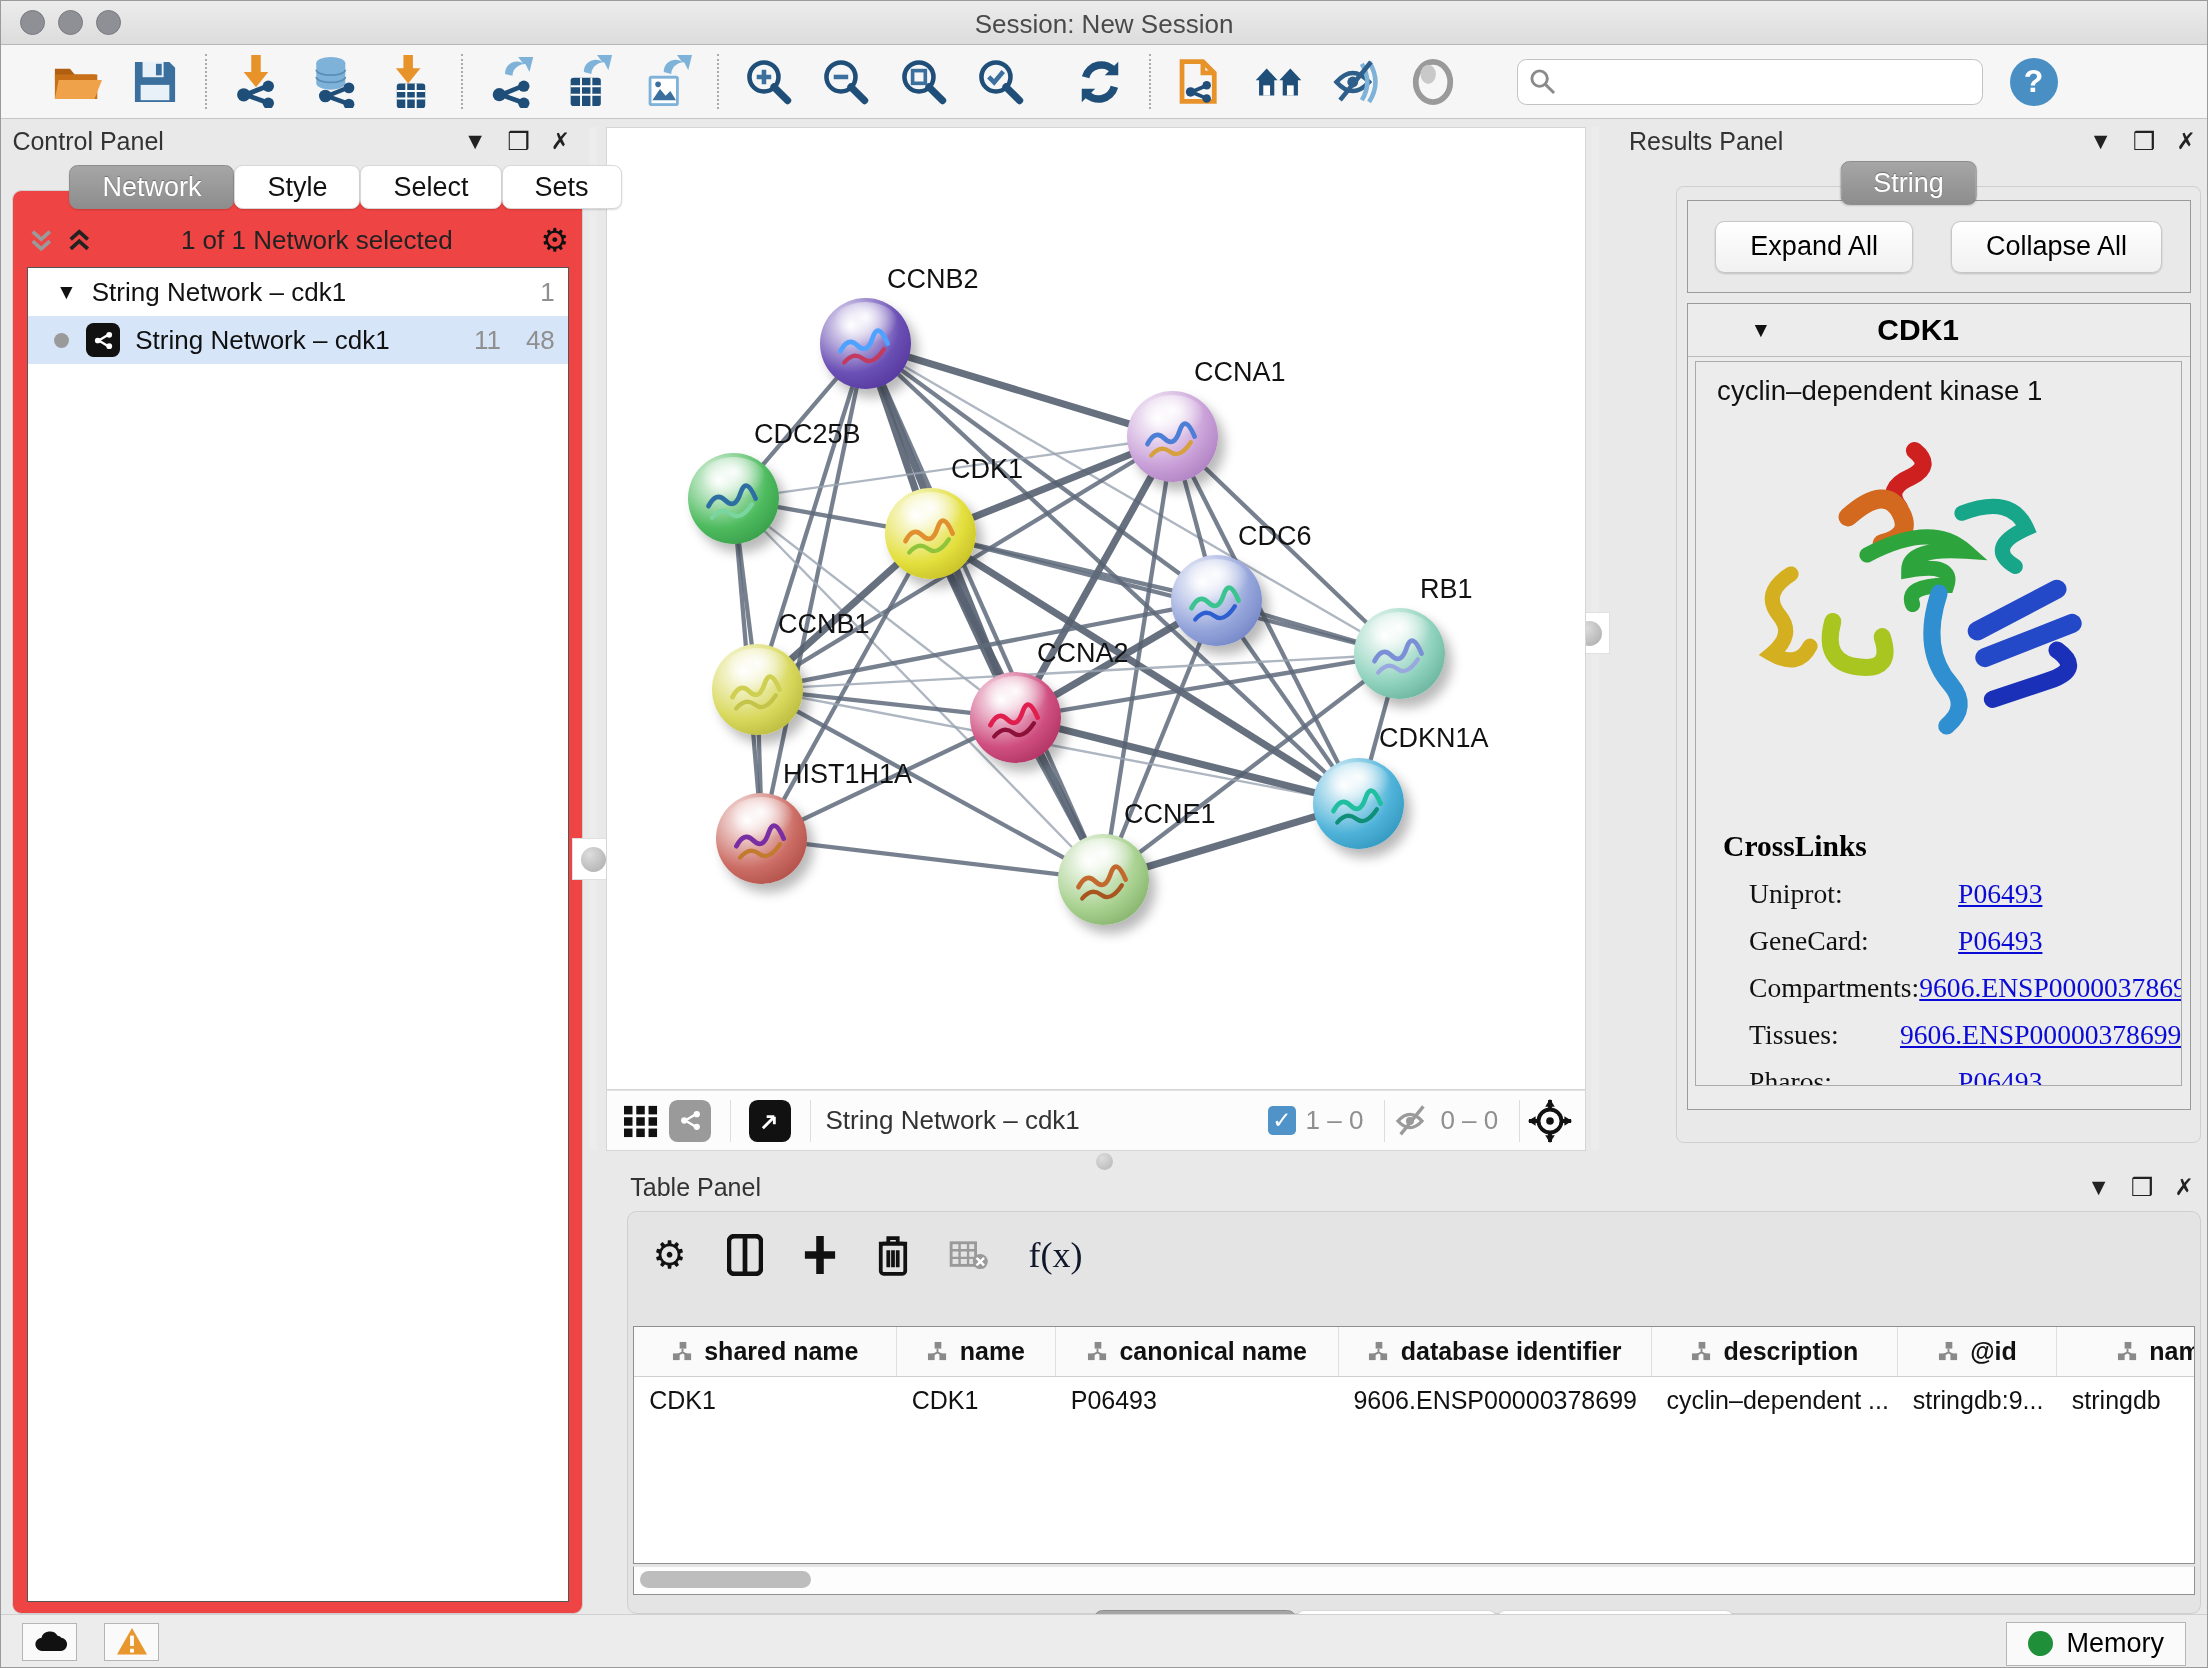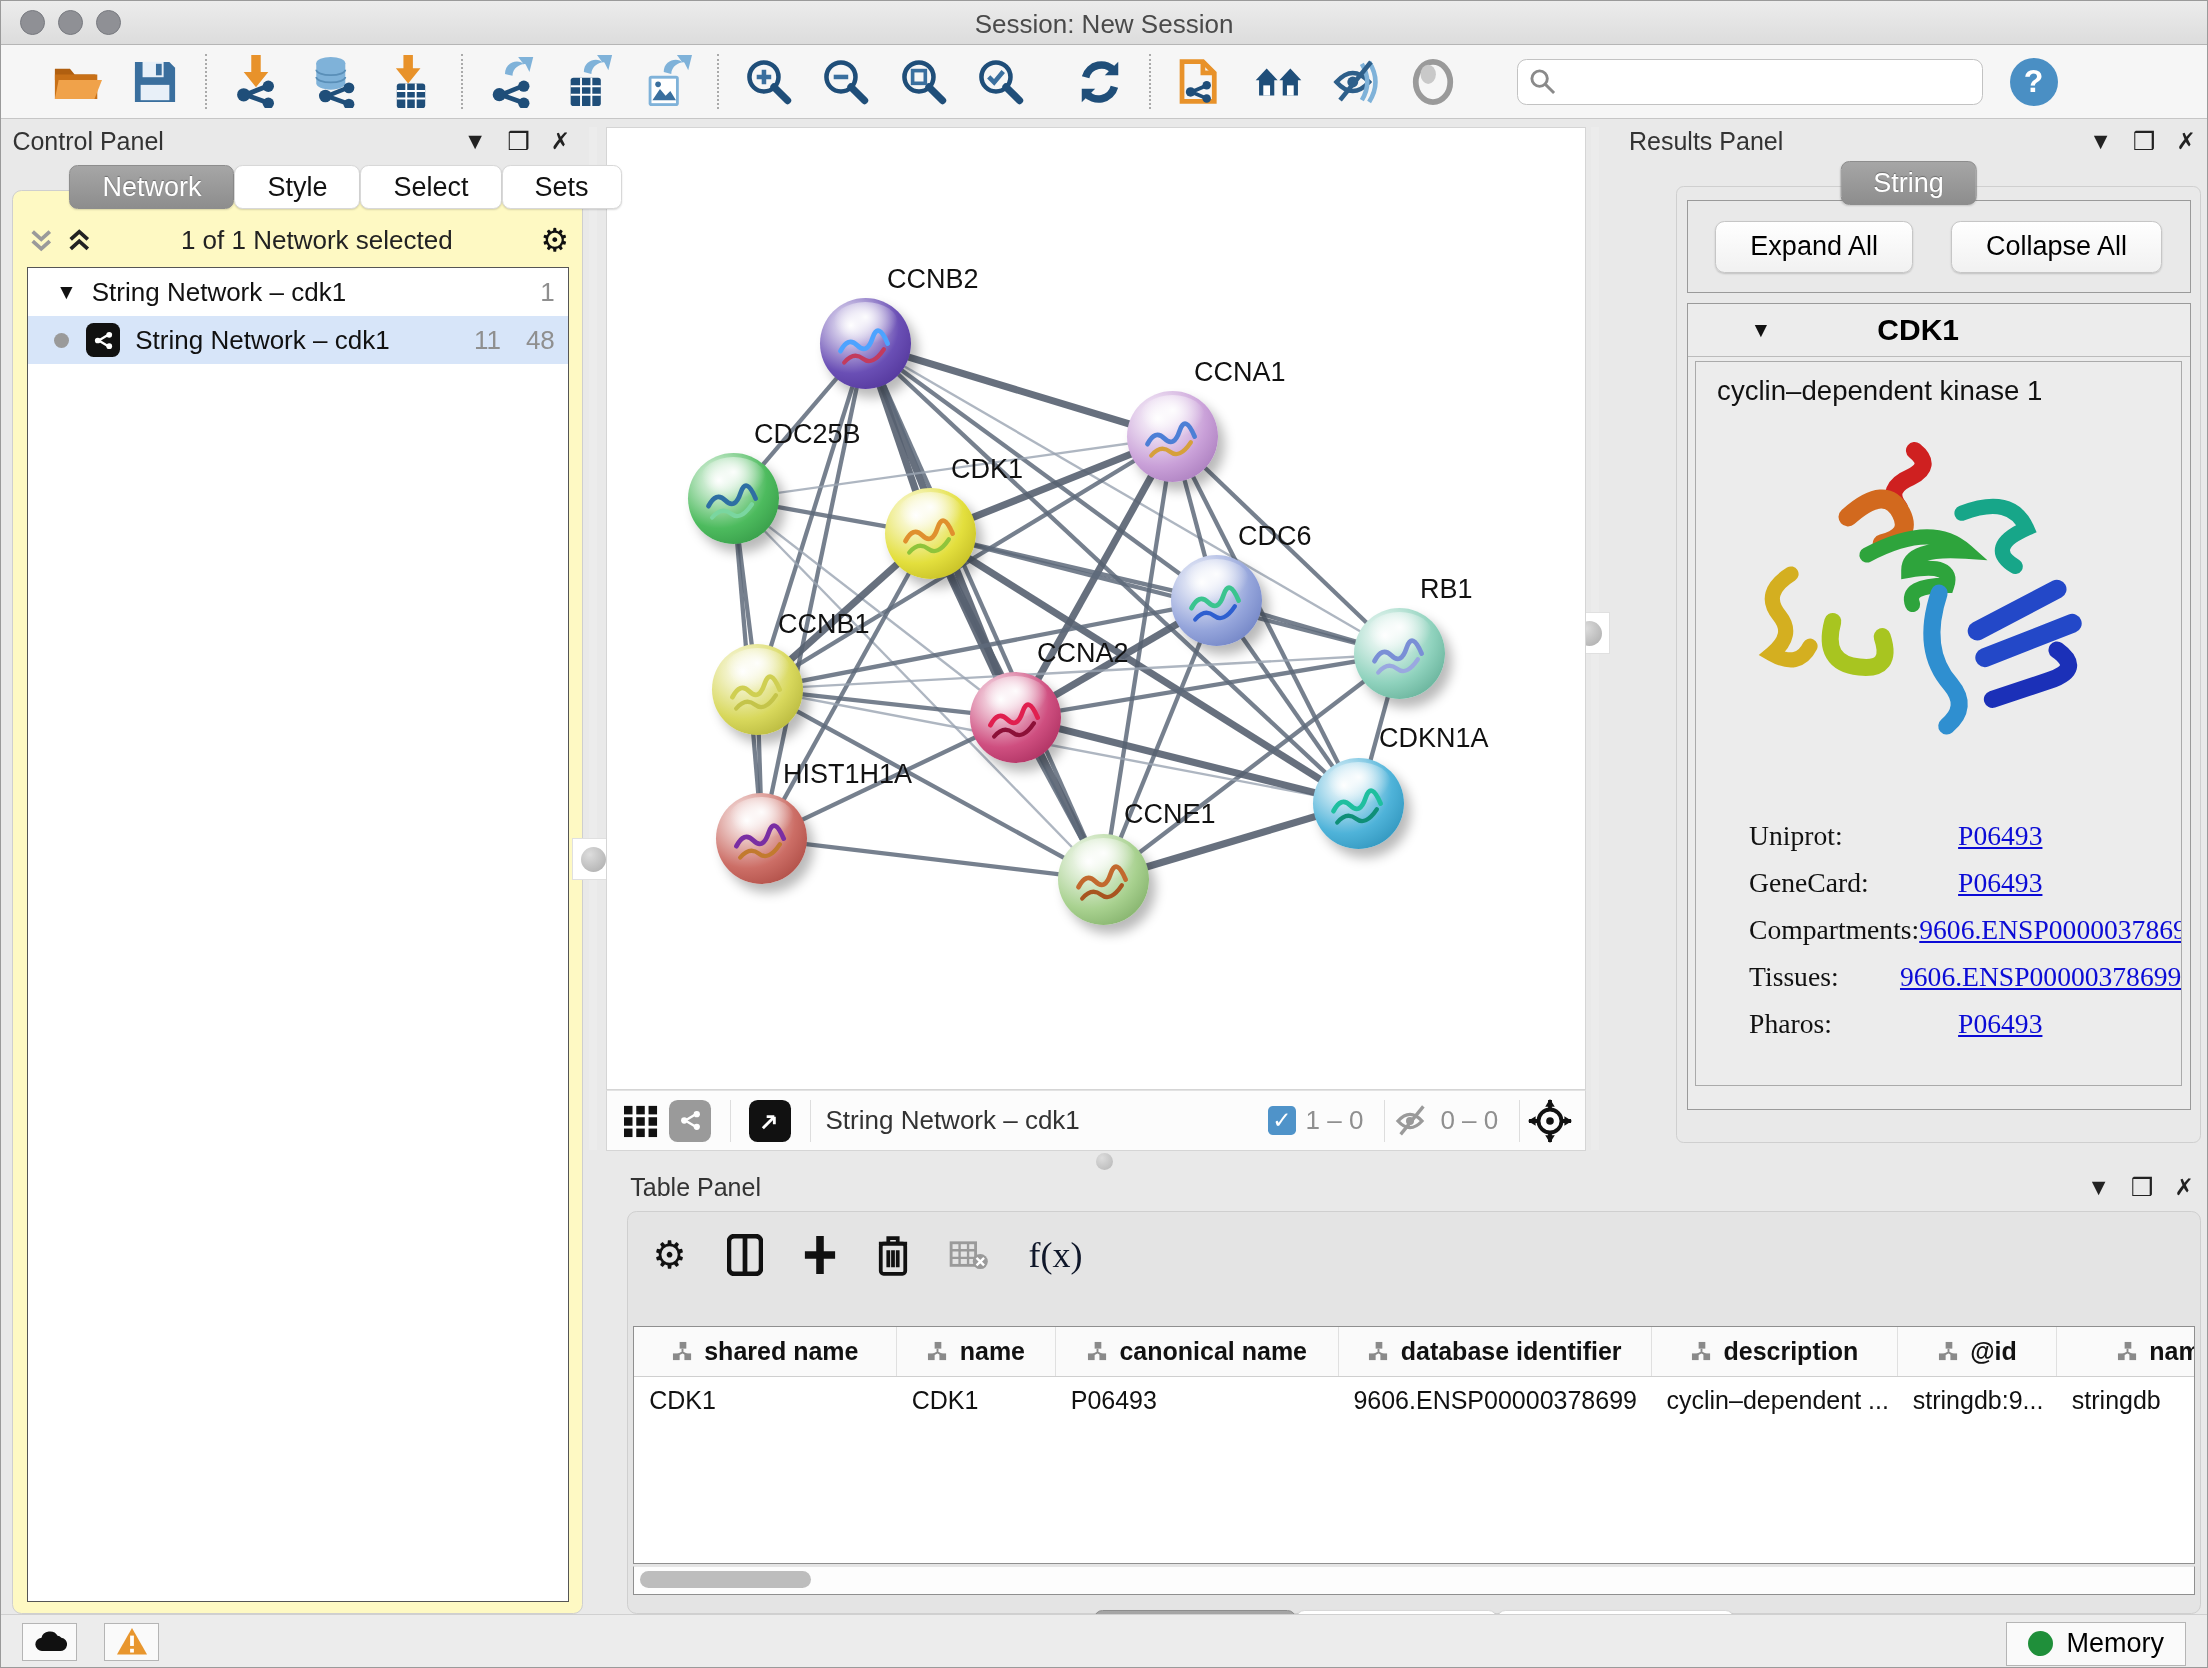--- a/index.html
+++ b/index.html
@@ -24,21 +24,21 @@
   
   .panel-title { font-size:25px; color:#333; }
   .panel-ctls { position:absolute; right:13.3px; top:0; display:flex; gap:21px; align-items:center; font-size:23px; color:#222; }
   .tab { height:44px; padding:0 32px; display:flex; align-items:center; font-size:27px; border-radius:8.6px; background:#fff; color:#111; border:1px solid #d8d8d8; box-shadow:0 1px 1.9px rgba(0,0,0,.15); }
   .tab.sel { background:linear-gradient(#a6a6a6,#8d8d8d); color:#fff; text-shadow:0 -1px 1px rgba(0,0,0,.3); border-color:#8d8d8d; }
 
   
   .control-panel { position:absolute; left:11.4px; top:126px; width:571px; bottom:53px; }
   .cp-header { position:relative; height:34px; }
   .cp-tabs { position:absolute; left:57px; top:38px; display:flex; z-index:3; }
-  .cp-body { position:absolute; left:0; top:63px; right:0; bottom:0; background:#fef9c3; border:1px solid #cfcfcf; border-radius:9.5px; }
+  .cp-body { position:absolute; left:0; top:63px; right:0; bottom:0; background:#ef4444; border:1px solid #cfcfcf; border-radius:9.5px; }
   .cp-selbar { position:absolute; left:13.3px; right:13.3px; top:27px; height:44px; display:flex; align-items:center; }
   .cp-selbar .txt { flex:1; text-align:center; font-size:26px; color:#222; }
   .cp-list { position:absolute; left:13.3px; right:13.3px; top:76px; bottom:11.4px; background:#fff; border:1.9px solid #555; }
   .net-row { height:48px; display:flex; align-items:center; font-size:26px; color:#111; padding:0 13.3px; }
   .net-row .count { margin-left:auto; color:#8f8f8f; }
   .net-row.child { background:#d7e5f9; }
   .dot { width:15px; height:15px; border-radius:50%; background:#9a9a9a; margin:0 17px 0 13.3px; }
   .share-badge { width:34px; height:34px; border-radius:7.6px; background:#111; display:flex; align-items:center; justify-content:center; margin-right:15px; }
   .tri { font-size:21px; color:#111; margin:0 15px 0 15px; }
 
@@ -612,20 +612,21 @@
               <path d="M60 50 q20 -18 28 -2 q6 12 -10 16" stroke="#d2691e" stroke-width="10"></path>
               <path d="M30 80 q-16 10 -6 22 q8 10 -4 20 q14 8 20 -4" stroke="#d4af20" stroke-width="8"></path>
               <path d="M52 105 q-6 22 14 24 q18 2 12 -16" stroke="#a8c520" stroke-width="9"></path>
               <path d="M70 70 q34 -18 52 -2 q-30 -2 -30 10 q24 -4 20 8 q-22 0 -18 10" stroke="#2ea43c" stroke-width="8"></path>
               <path d="M120 48 q26 -10 34 8 q-22 10 -6 20" stroke="#17a689" stroke-width="8"></path>
               <path d="M108 90 q-10 30 6 48 q10 12 -2 22" stroke="#2f8fd0" stroke-width="9"></path>
               <path d="M128 110 l42 -22 M132 124 l46 -18" stroke="#2348c8" stroke-width="10"></path>
               <path d="M170 120 q14 10 -4 16 l-30 10" stroke="#1b30b8" stroke-width="9"></path>
             </g>
           </svg>
+          <div class="xl-title">CrossLinks</div>
           <div id="crosslinks">
               <div class="xl-row">
                 <span class="lab">Uniprot:</span>
                 <a href="#">P06493</a>
               </div>
               <div class="xl-row">
                 <span class="lab">GeneCard:</span>
                 <a href="#">P06493</a>
               </div>
               <div class="xl-row">

